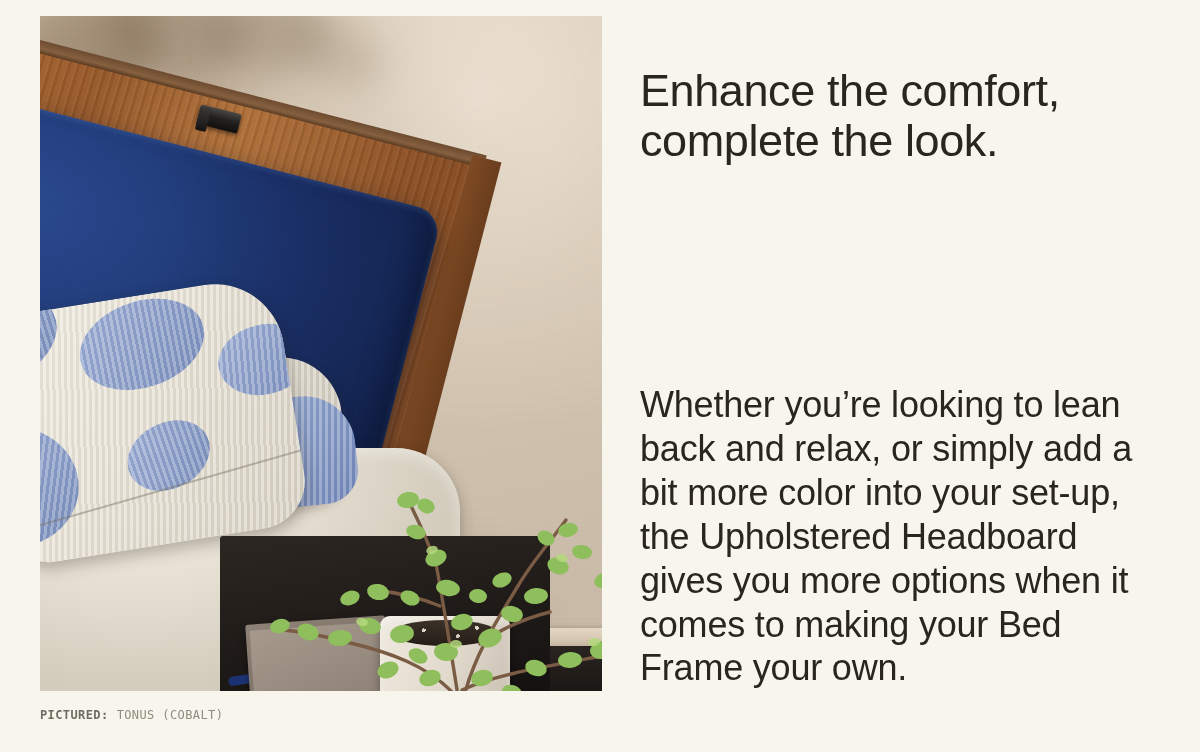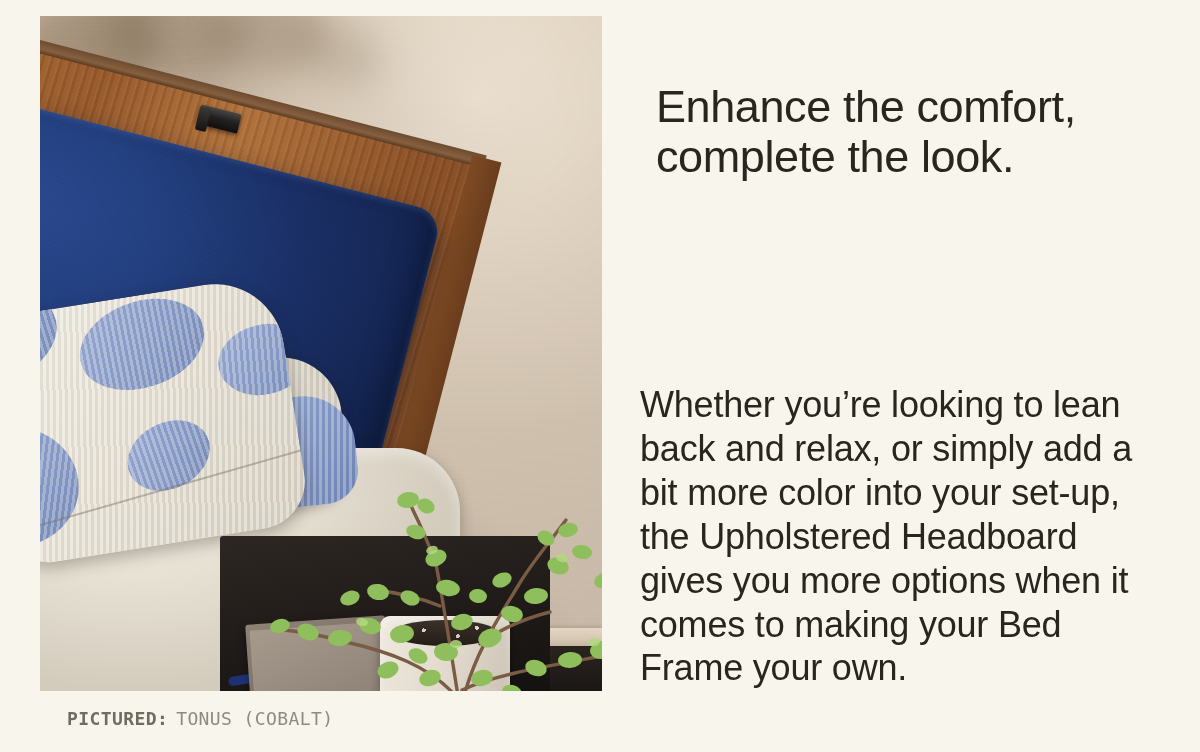--- a/index.html
+++ b/index.html
@@ -338,24 +338,23 @@
   }
 
   
 
   
   .caption {
     position: absolute;
     left: 40px;
     top: 708px;
     font-family: "DejaVu Sans Mono", "Liberation Mono", monospace;
-    font-size: 18px;
+    font-size: 12px;
     letter-spacing: .4px;
     white-space: nowrap;
-    margin-left: 27px;
   }
   .caption-label {
     color: #6f6c62;
     font-weight: 700;
   }
   .caption-value {
     color: #8e8b80;
     font-weight: 400;
     margin-left: 8px;
   }
@@ -365,21 +364,21 @@
     position: absolute;
     left: 640px;
     top: 0;
     width: 530px;
     height: 752px;
   }
   .headline {
     position: absolute;
     top: 66px;
     left: 0;
-    margin: 16px;
+    margin: 0;
     width: 520px;
     font-size: 45px;
     line-height: 1.11;
     font-weight: 400;
     letter-spacing: -0.4px;
     color: #29251f;
   }
   .body-copy {
     position: absolute;
     top: 383px;

